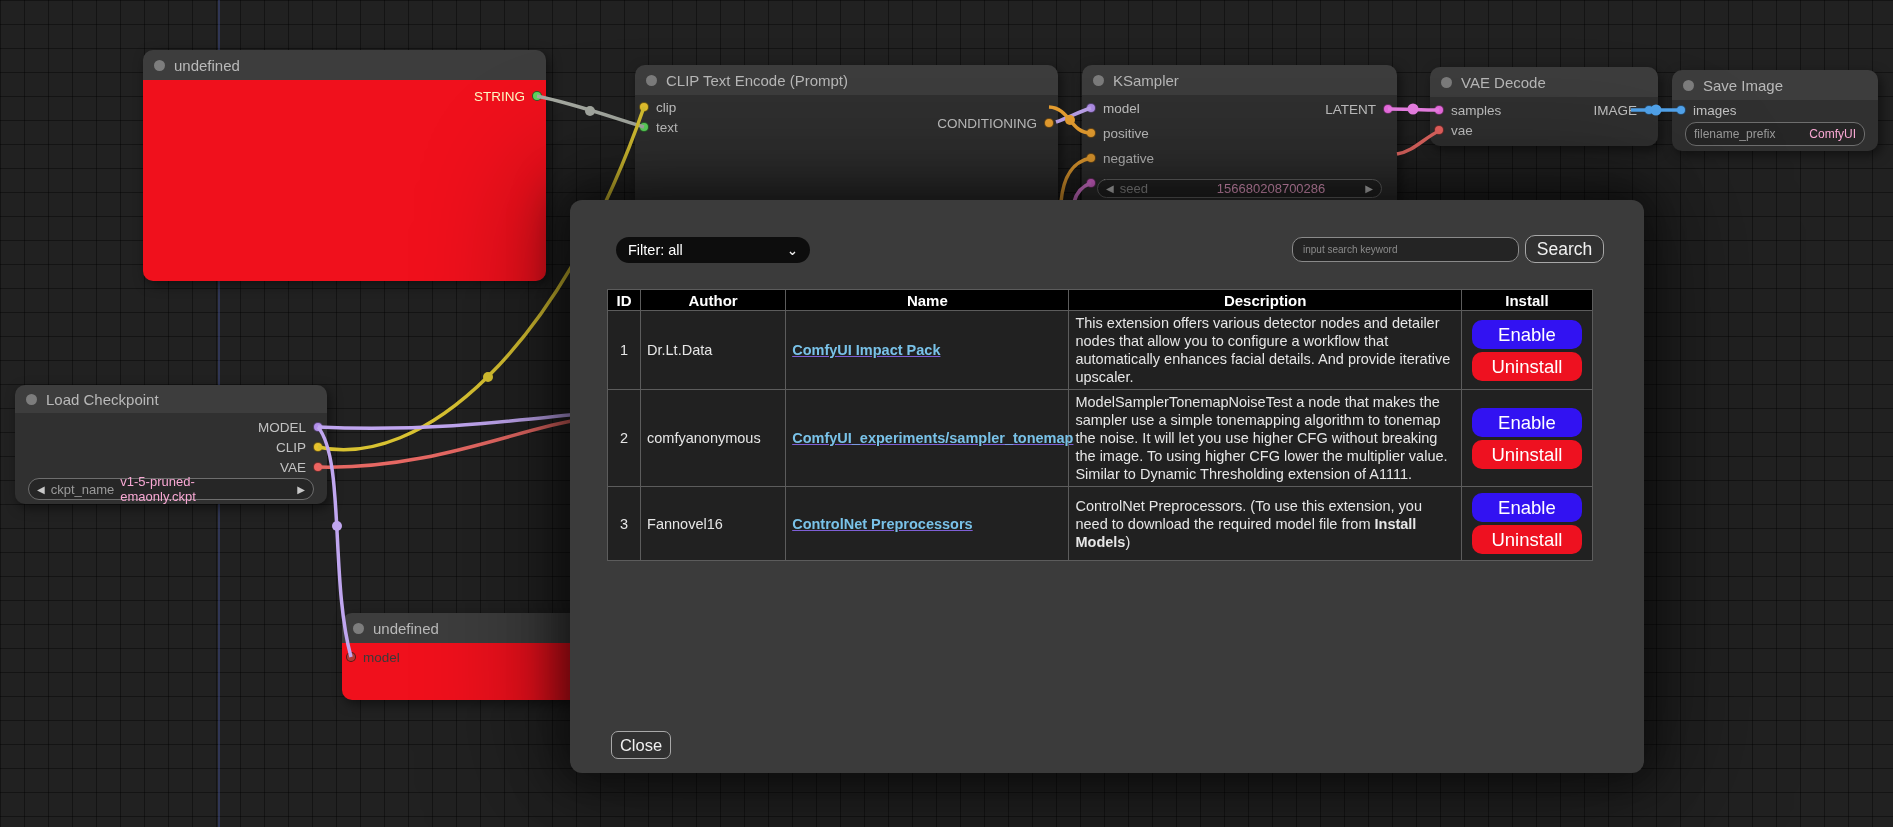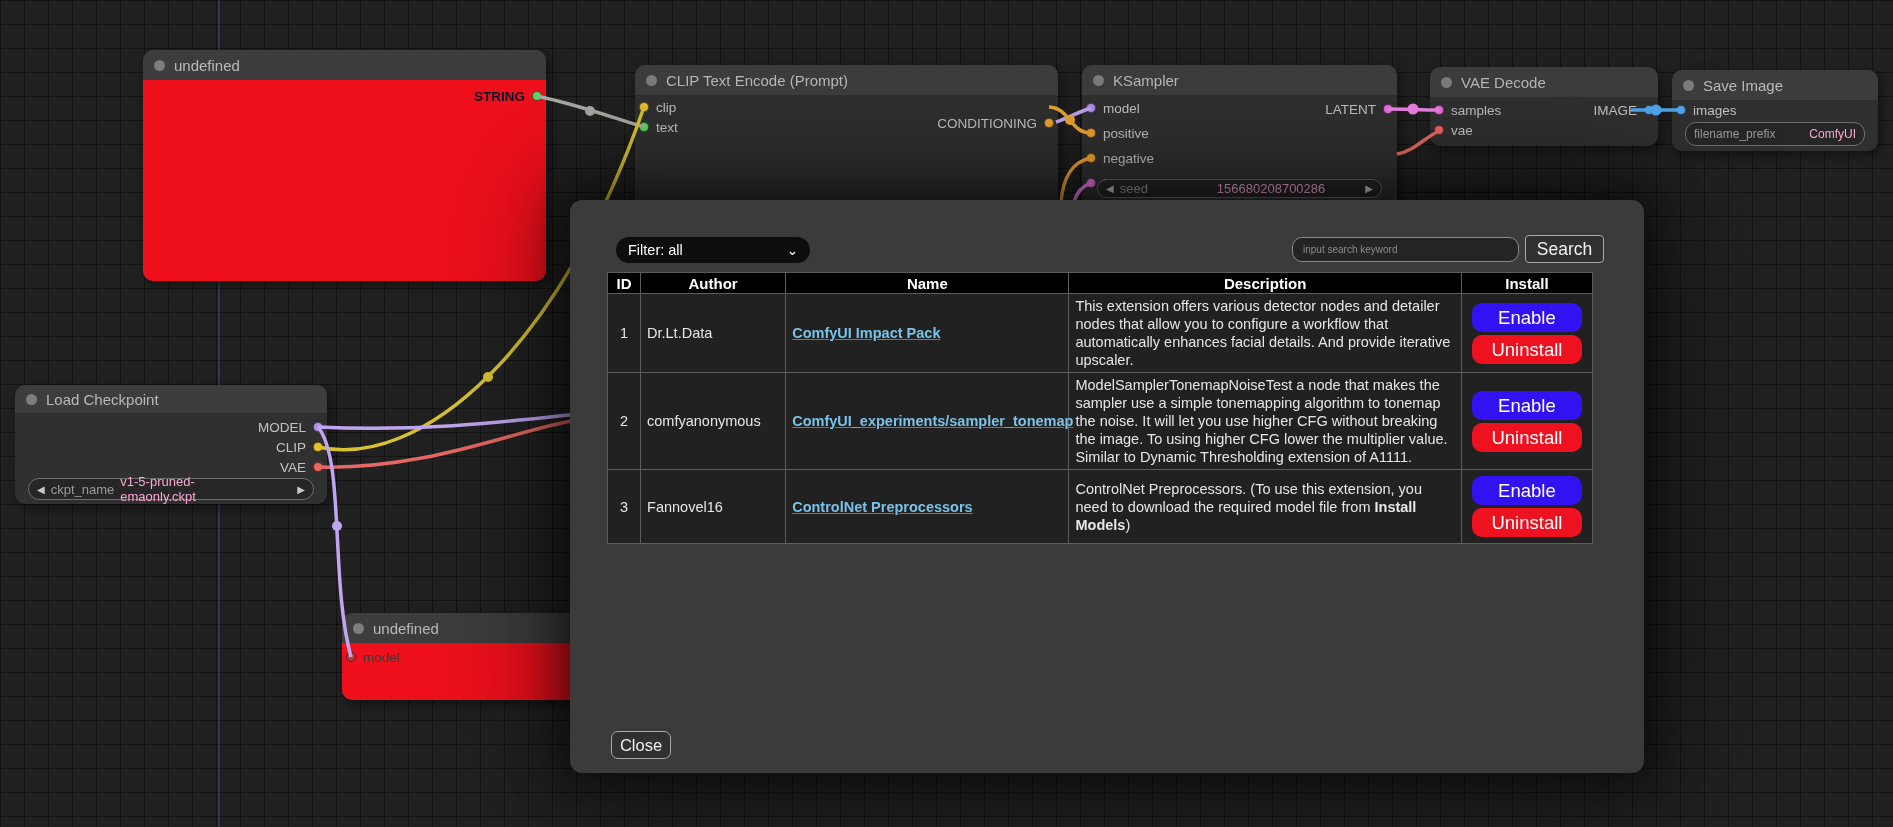--- a/index.html
+++ b/index.html
@@ -14,44 +14,44 @@
   
   .node{position:absolute;border-radius:10px;box-shadow:3px 4px 12px rgba(0,0,0,.5);z-index:2;}
   .node-title{height:30px;background:#3d3d3d;border-radius:10px 10px 0 0;display:flex;align-items:center;
               gap:9px;padding-left:11px;color:#b9b9b9;font-size:15px;box-sizing:border-box;}
   .tdot{width:11px;height:11px;border-radius:50%;background:#7d7d7d;flex:0 0 auto;}
   .node-body{position:relative;background:#303030;border-radius:0 0 10px 10px;height:calc(100% - 30px);}
   .node-body.error{background:#f0101c;}
   .port{position:absolute;display:flex;align-items:center;gap:7px;height:16px;font-size:13.5px;color:#c2c2c2;white-space:nowrap;}
   .port.out{flex-direction:row-reverse;}
   .pdot{width:10px;height:10px;border-radius:50%;border:1px solid rgba(0,0,0,.55);box-sizing:border-box;flex:0 0 auto;}
-  .onred{color:#0f172a;font-weight:bold;}
+  .onred{color:#fef9c3;}
   .darklbl{color:#3a3a3a;}
   .widget{position:absolute;display:flex;align-items:center;background:#262626;border:1px solid #6e6e6e;
           border-radius:11px;box-sizing:border-box;font-size:13px;color:#9a9a9a;padding:0 8px;gap:6px;}
   .widget .arr{color:#c8c8c8;font-size:10px;}
   .widget .wval{color:#f9a8d4;margin-left:auto;}
   .widget .wpad{flex:0 0 28px;}
   
   #wires{position:absolute;left:0;top:0;z-index:3;pointer-events:none;}
   
   .modal{position:absolute;left:570px;top:200px;width:1074px;height:573px;background:#3b3b3b;border-radius:12px;
          box-shadow:0 0 45px 10px rgba(0,0,0,.55), 0 0 120px 30px rgba(0,0,0,.35);z-index:10;}
   .filter-select{position:absolute;left:46px;top:37px;width:194px;height:26px;background:#0d0d0d;color:#fff;
                  border-radius:13px;display:flex;align-items:center;font-size:14.5px;padding:0 12px;box-sizing:border-box;cursor:pointer;}
   .filter-select .chev{margin-left:auto;font-size:13px;font-weight:bold;color:#eee;}
   .search-input{position:absolute;left:722px;top:37px;width:227px;height:25px;background:#242424;border:1px solid #8a8a8a;
                 border-radius:10px;color:#cfcfcf;font-size:10px;padding:0 10px;box-sizing:border-box;outline:none;}
   .search-input::placeholder{color:#8b8b8b;}
-  .btn-gray{background:#313131;border:1.5px solid #a8a8a8;border-radius:4px;color:#f0f0f0;cursor:pointer;
+  .btn-gray{background:#313131;border:1.5px solid #a8a8a8;border-radius:10px;color:#f0f0f0;cursor:pointer;
             font-family:inherit;display:flex;align-items:center;justify-content:center;}
   .search-btn{position:absolute;left:955px;top:35px;width:79px;height:28px;font-size:17.5px;}
   .close-btn{position:absolute;left:41px;top:531px;width:60px;height:28px;font-size:16.5px;border-radius:7px;border-width:1px;}
   .scrollwrap{position:absolute;left:37px;top:72px;width:1559px;height:396px;}
-  table.ext{border-collapse:collapse;table-layout:fixed;width:986px;font-size:14.5px;color:#e6e6e6;}
+  table.ext{border-collapse:collapse;table-layout:fixed;width:986px;font-size:14.5px;color:#e6e6e6;margin-top:17px;}
   table.ext th{background:#000;color:#fff;font-weight:bold;font-size:15px;height:20px;padding:0;border:1px solid #5c5c5c;}
   table.ext td{background:#212121;border:1px solid #5c5c5c;padding:3px 6px;vertical-align:middle;line-height:18px;}
   td.cid{text-align:center;}
   td.cdesc{vertical-align:top;padding:3px 5px;}
   a.extlink{color:#79c2e8;font-weight:bold;text-decoration:underline;text-decoration-color:#7e5fd6;}
   td.cinstall{text-align:center;padding:2px;}
   .btn-enable,.btn-uninstall{display:block;width:110px;height:29px;margin:3px auto;border:none;border-radius:10px;
        color:#fff;font-size:18.5px;font-family:inherit;cursor:pointer;line-height:27px;}
   .btn-enable{background:#3212f2;}
   .btn-uninstall{background:#ee1120;}

